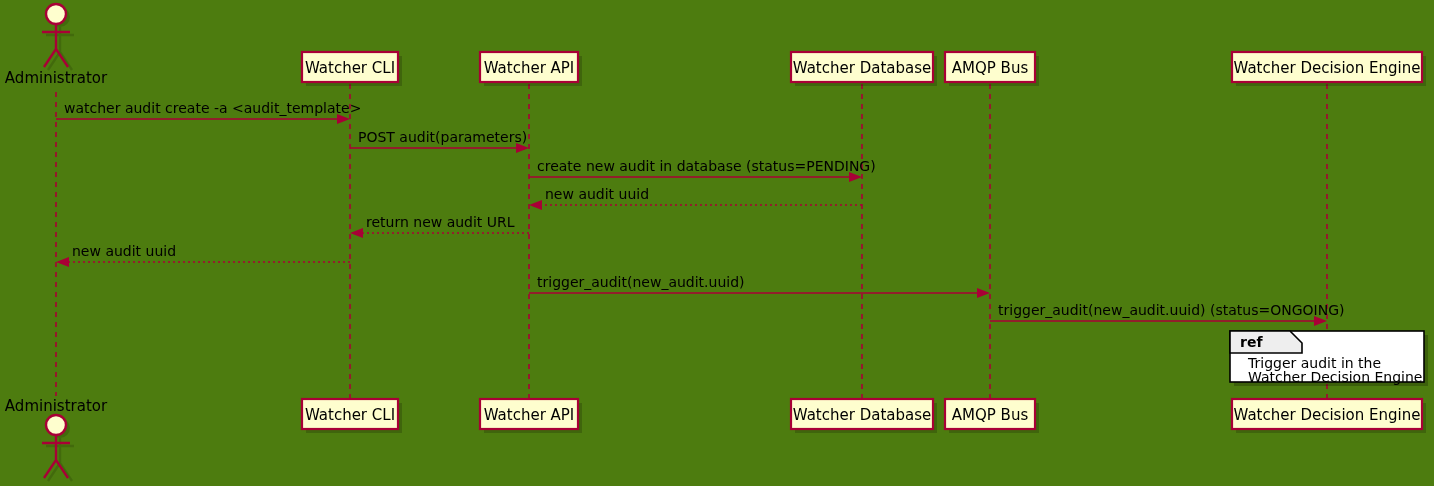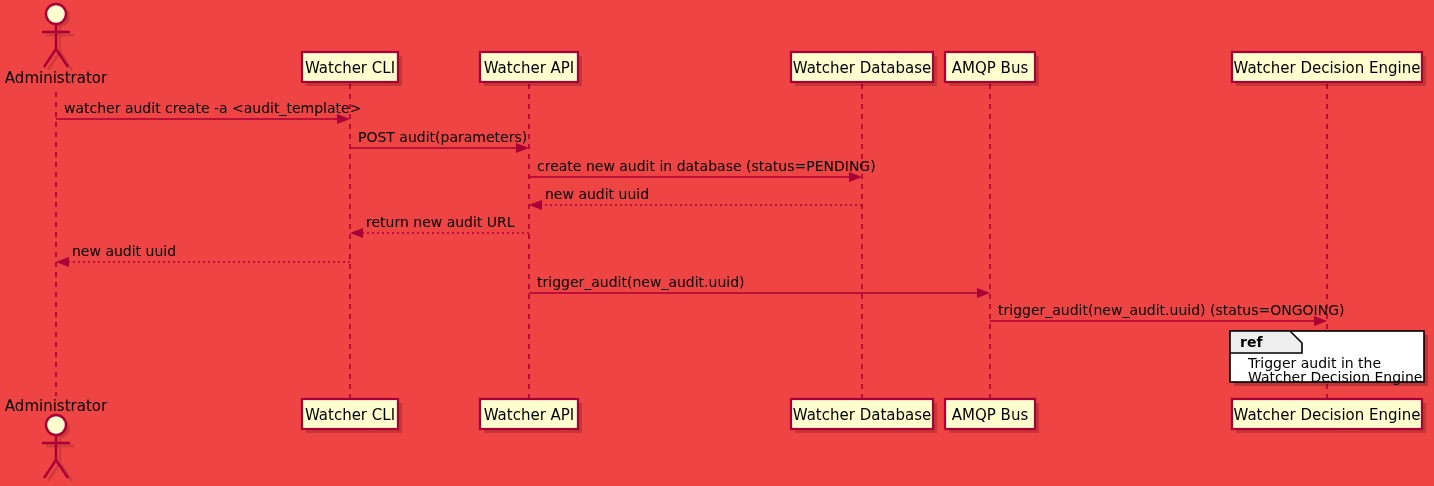--- a/index.html
+++ b/index.html
@@ -7,21 +7,21 @@
     padding: 0;
     background: #FFFFFF;
   }
   body {
     font-family: "DejaVu Sans", sans-serif;
   }
   #diagram {
     position: relative;
     width: 1434px;
     height: 486px;
-    background: #ef4444;
+    background: #4d7c0f;
     overflow: hidden;
   }
   svg.seq {
     position: absolute;
     left: 0;
     top: 0;
     width: 1434px;
     height: 486px;
   }
   .lifeline {

